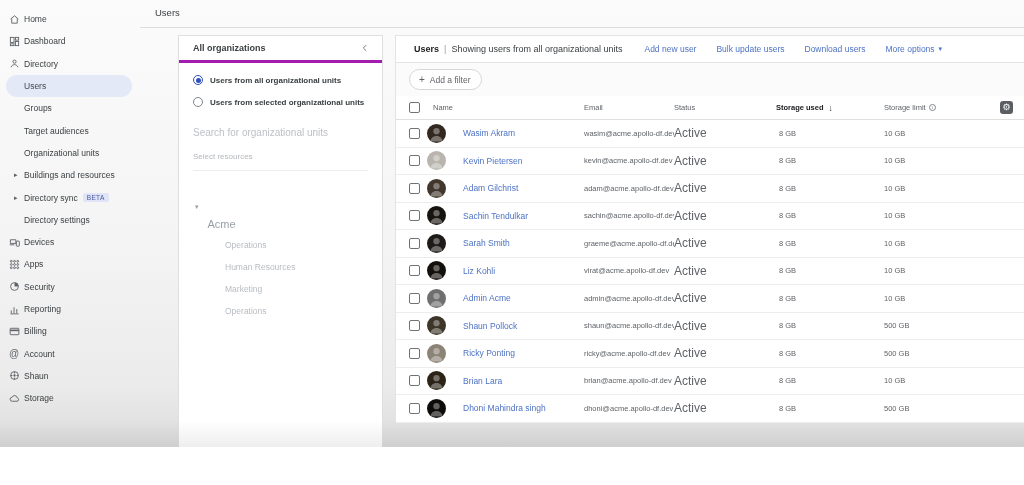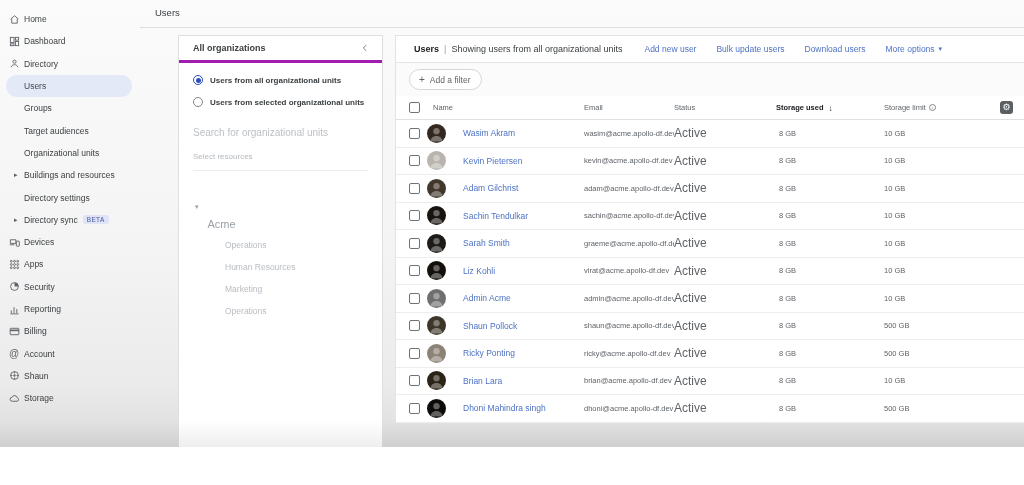--- a/index.html
+++ b/index.html
@@ -189,26 +189,26 @@
         <span class="lbl">Target audiences</span>
       </div>
       <div class="side-item">
         <span class="lbl">Organizational units</span>
       </div>
       <div class="side-item">
         <span class="caret">▸</span>
         <span class="lbl">Buildings and resources</span>
       </div>
       <div class="side-item">
-        <span class="lbl">Directory settings</span>
-      </div>
-      <div class="side-item">
         <span class="caret">▸</span>
         <span class="lbl">Directory sync</span>
         <span class="badge">BETA</span>
+      </div>
+      <div class="side-item">
+        <span class="lbl">Directory settings</span>
       </div>
       <div class="side-item">
         <span class="ico">
           <svg viewBox="0 0 24 24">
             <path d="M3 6h12v8H3z"></path>
             <path d="M1.5 17h10"></path>
             <rect x="16" y="9" width="6.5" height="11" rx="1"></rect>
           </svg>
         </span>
         <span class="lbl">Devices</span>

